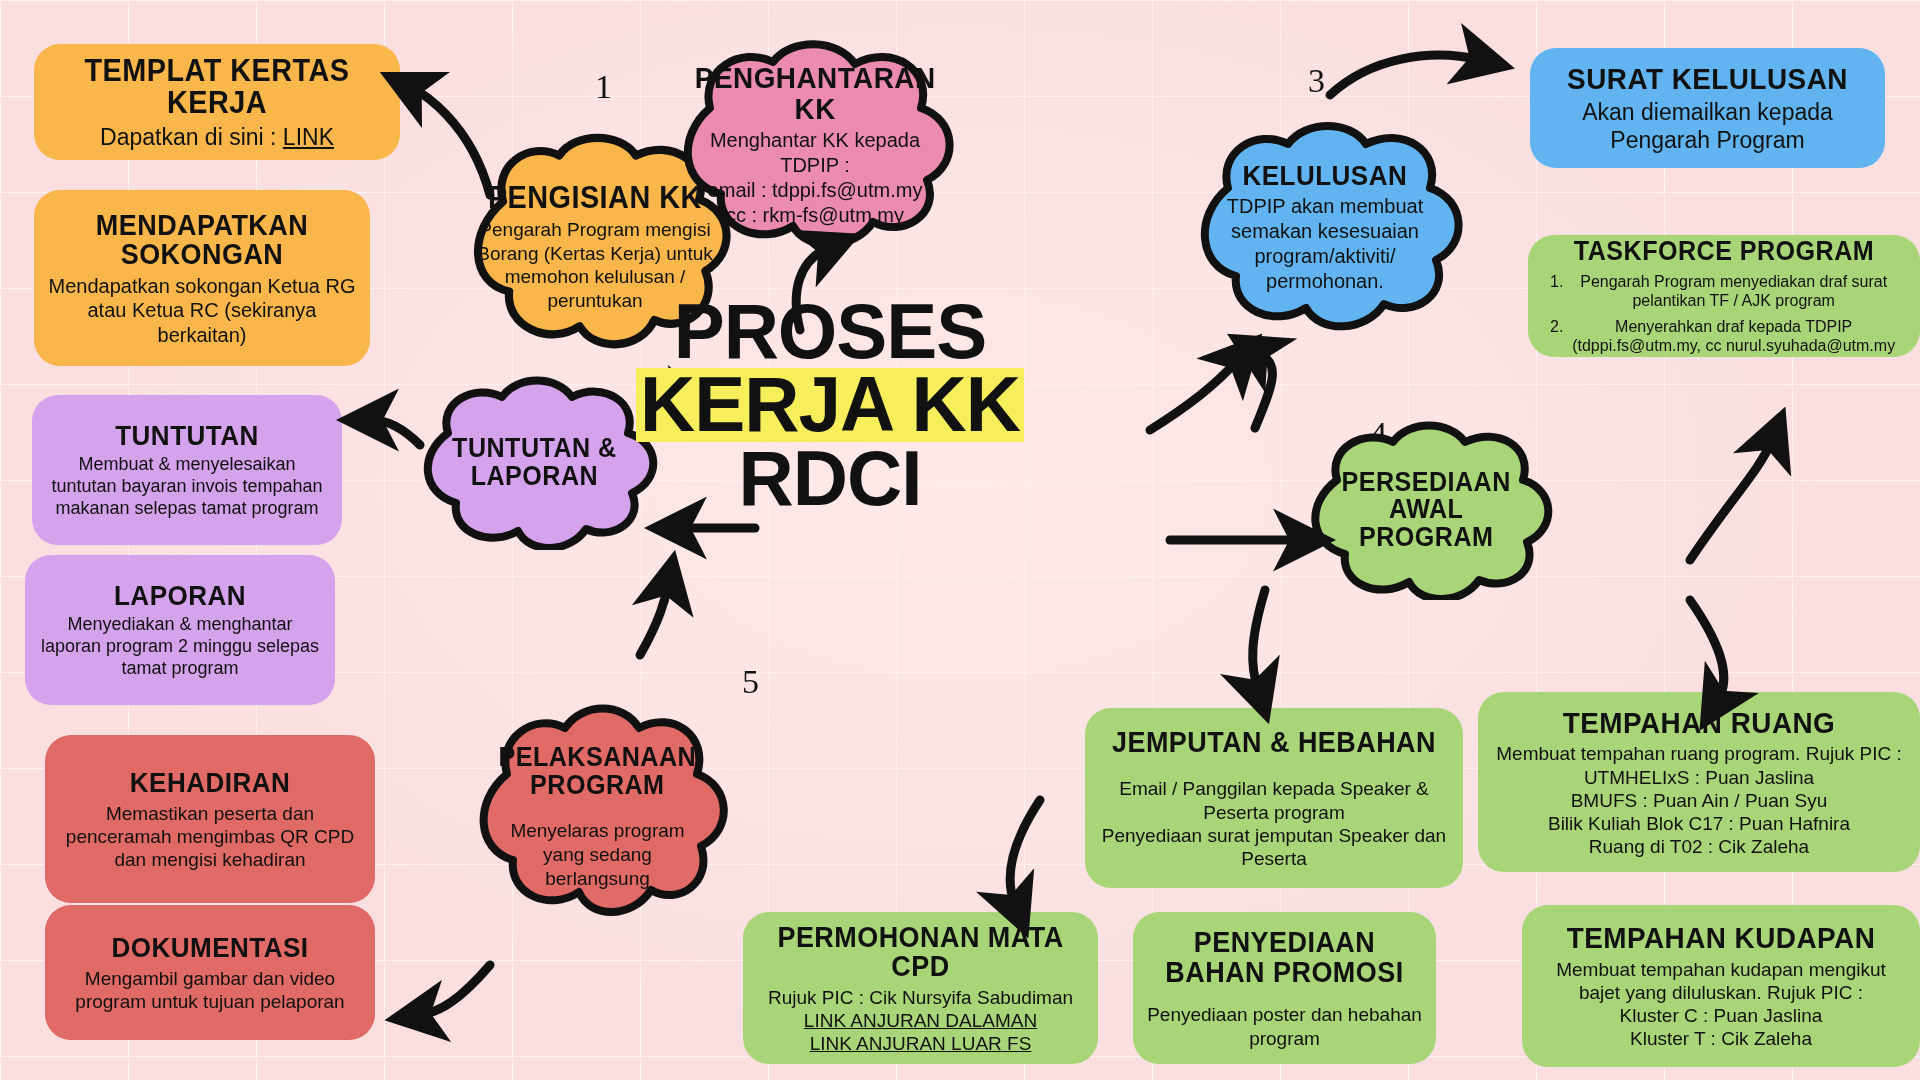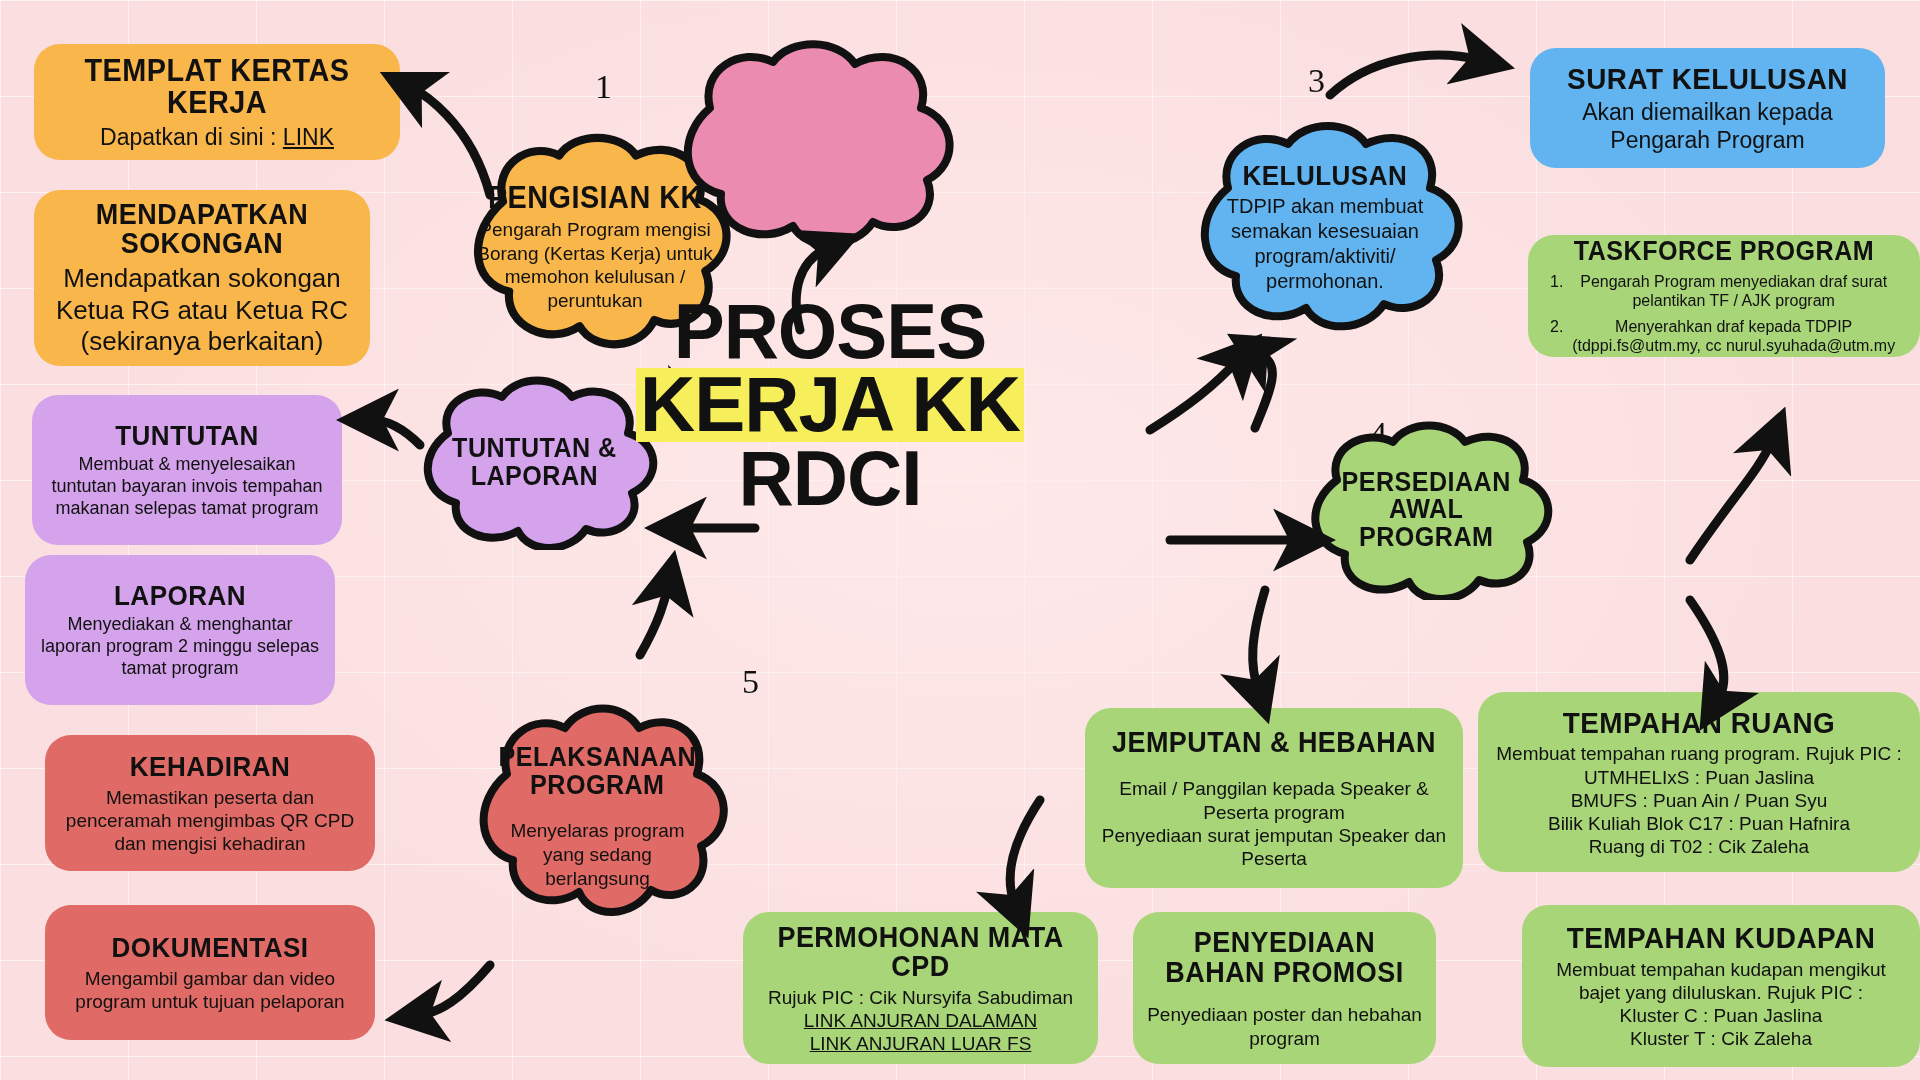--- a/index.html
+++ b/index.html
@@ -146,34 +146,34 @@
 <div class="num" style="left:742px;top:663px;">5</div>
 <div class="num" style="left:572px;top:395px;">6</div>
 
 <div class="box orange" style="left:34px;top:44px;width:366px;height:116px;">
   <div class="t" style="font-size:31px;">TEMPLAT KERTAS KERJA</div>
   <div class="b" style="font-size:23px;"><span>Dapatkan di sini : </span><span class="lnk">LINK</span></div>
 </div>
 
 <div class="box orange" style="left:34px;top:190px;width:336px;height:176px;">
   <div class="t" style="font-size:29px;">MENDAPATKAN SOKONGAN</div>
-  <div class="b" style="font-size:26px;">Mendapatkan sokongan Ketua RG atau Ketua RC (sekiranya berkaitan)</div>
+  <div class="b" style="font-size:20px;">Mendapatkan sokongan Ketua RG atau Ketua RC (sekiranya berkaitan)</div>
 </div>
 
 <div class="box purple" style="left:32px;top:395px;width:310px;height:150px;">
   <div class="t" style="font-size:28px;">TUNTUTAN</div>
   <div class="b" style="font-size:18px;">Membuat &amp; menyelesaikan tuntutan bayaran invois tempahan makanan selepas tamat program</div>
 </div>
 
 <div class="box purple" style="left:25px;top:555px;width:310px;height:150px;">
   <div class="t" style="font-size:28px;">LAPORAN</div>
   <div class="b" style="font-size:18px;">Menyediakan &amp; menghantar laporan program 2 minggu selepas tamat program</div>
 </div>
 
-<div class="box red" style="left:45px;top:735px;width:330px;height:136px;">
+<div class="box red" style="left:45px;top:735px;width:330px;height:168px;">
   <div class="t" style="font-size:28px;">KEHADIRAN</div>
   <div class="b" style="font-size:19px;">Memastikan peserta dan penceramah mengimbas QR CPD dan mengisi kehadiran</div>
 </div>
 
 <div class="box red" style="left:45px;top:905px;width:330px;height:135px;">
   <div class="t" style="font-size:28px;">DOKUMENTASI</div>
   <div class="b" style="font-size:19px;">Mengambil gambar dan video program untuk tujuan pelaporan</div>
 </div>
 
 <div class="box blue" style="left:1530px;top:48px;width:355px;height:120px;">
@@ -238,20 +238,26 @@
     <div class="b" style="font-size:19px;margin-top:4px;">Pengarah Program mengisi Borang (Kertas Kerja) untuk memohon kelulusan / peruntukan</div>
   </div>
 </div>
 
 <div class="cloud" style="left:655px;top:38px;width:320px;height:215px;">
   <svg viewBox="0 0 320 215">
     <path d="M55,70 C45,32 85,8 118,24 C136,0 182,0 200,26 C238,6 278,32 266,70
              C302,82 304,126 272,142 C286,176 248,200 218,184 C200,212 152,214 138,188
              C106,208 62,190 66,156 C26,146 22,98 55,70 Z" fill="#eb8bb0" stroke="#111" stroke-width="8" stroke-linejoin="round"></path>
   </svg>
+  <div class="inner" style="padding:0 9%;">
+    <div class="t" style="font-size:30px;">PENGHANTARAN KK</div>
+    <div class="b" style="font-size:20px;white-space:pre-line;margin-top:3px;">Menghantar KK kepada TDPIP :
+email : tdppi.fs@utm.my
+cc : rkm-fs@utm.my</div>
+  </div>
 </div>
 
 <div class="cloud" style="left:1170px;top:118px;width:310px;height:220px;">
   <svg viewBox="0 0 310 220">
     <path d="M58,70 C48,34 86,10 118,26 C136,2 180,2 196,26 C232,8 272,32 260,70
              C296,82 298,126 266,142 C280,176 244,200 214,186 C196,214 150,216 136,190
              C104,210 62,192 66,158 C28,148 24,98 58,70 Z" fill="#61b4ef" stroke="#111" stroke-width="8" stroke-linejoin="round"></path>
   </svg>
   <div class="inner">
     <div class="t" style="font-size:28px;">KELULUSAN</div>

